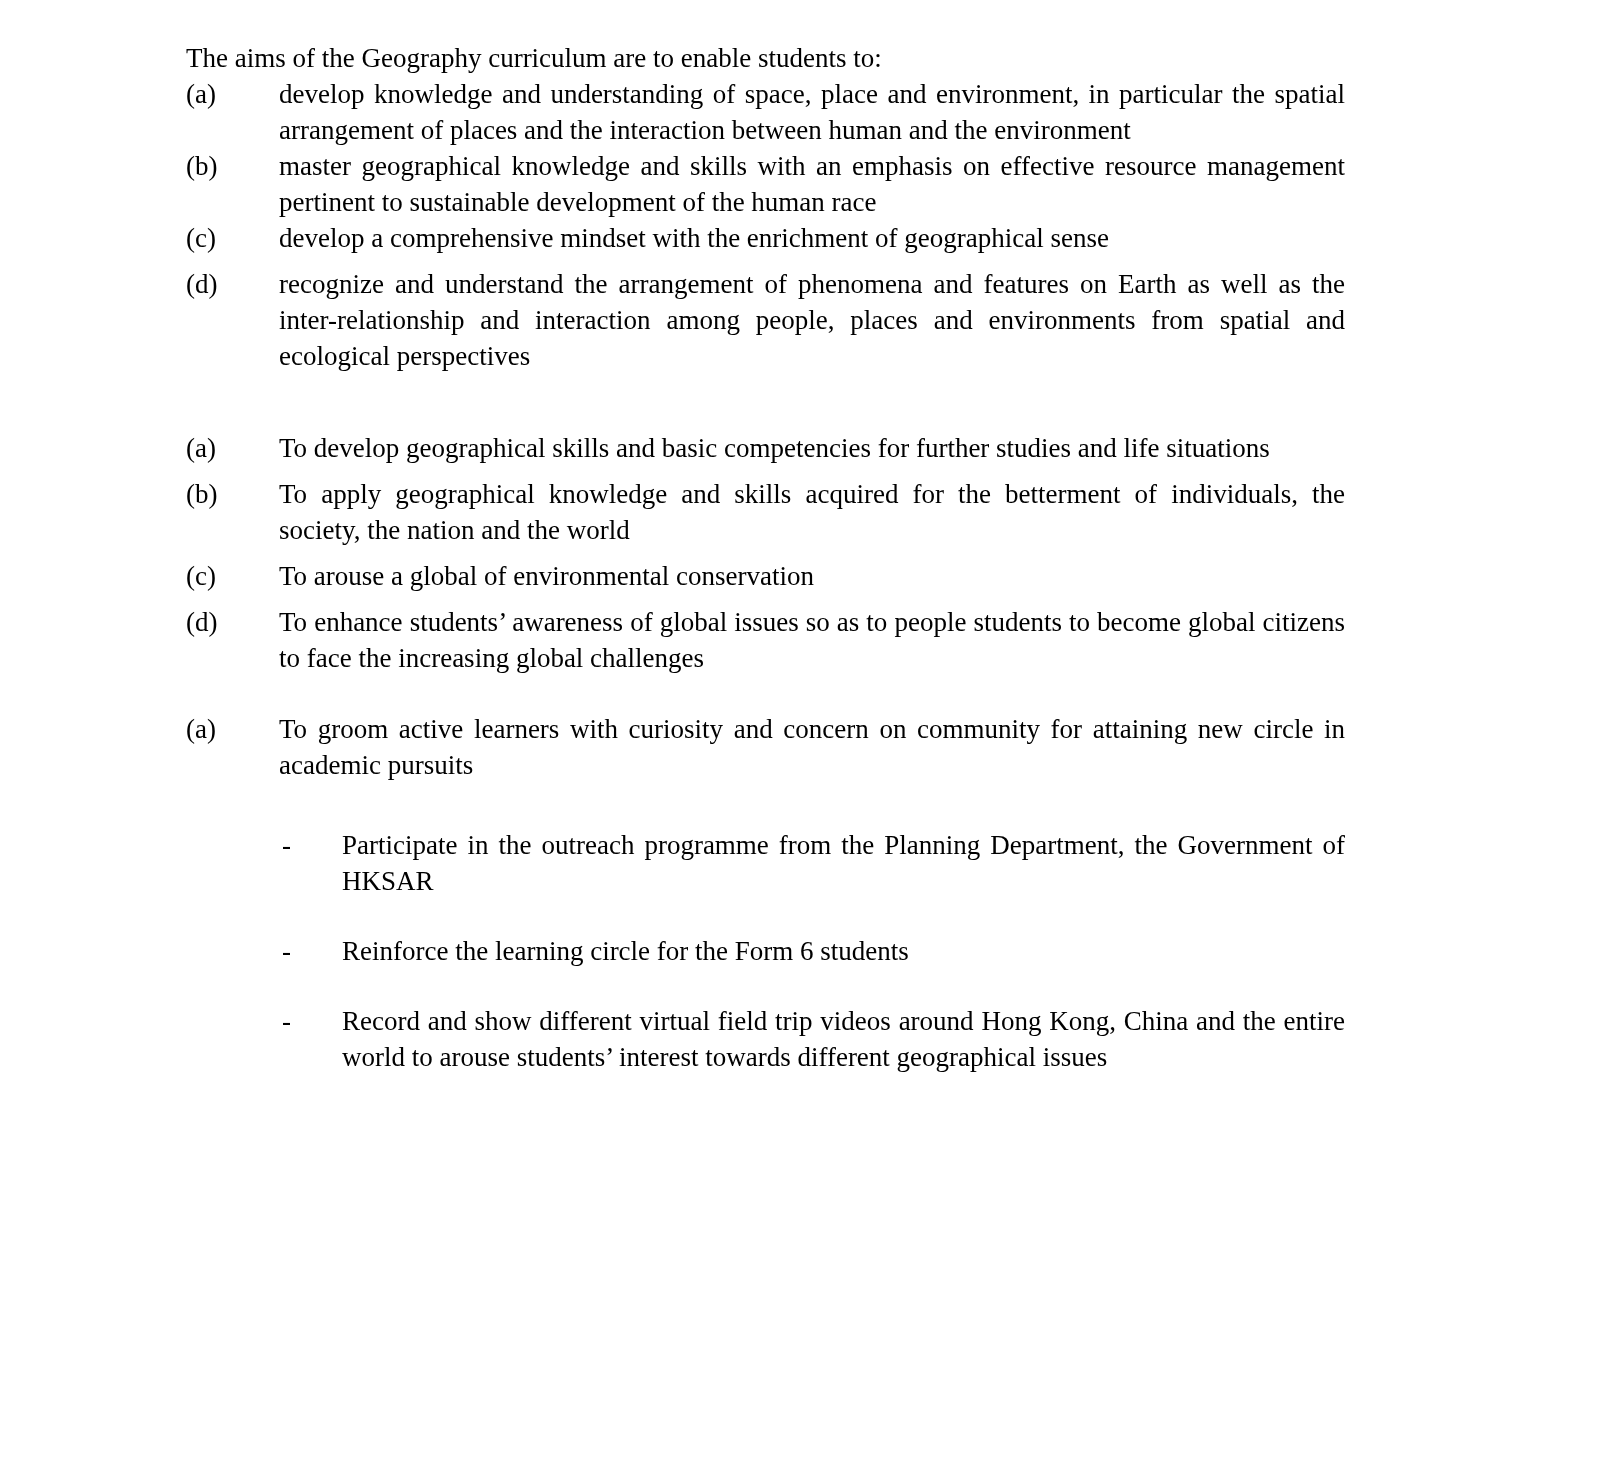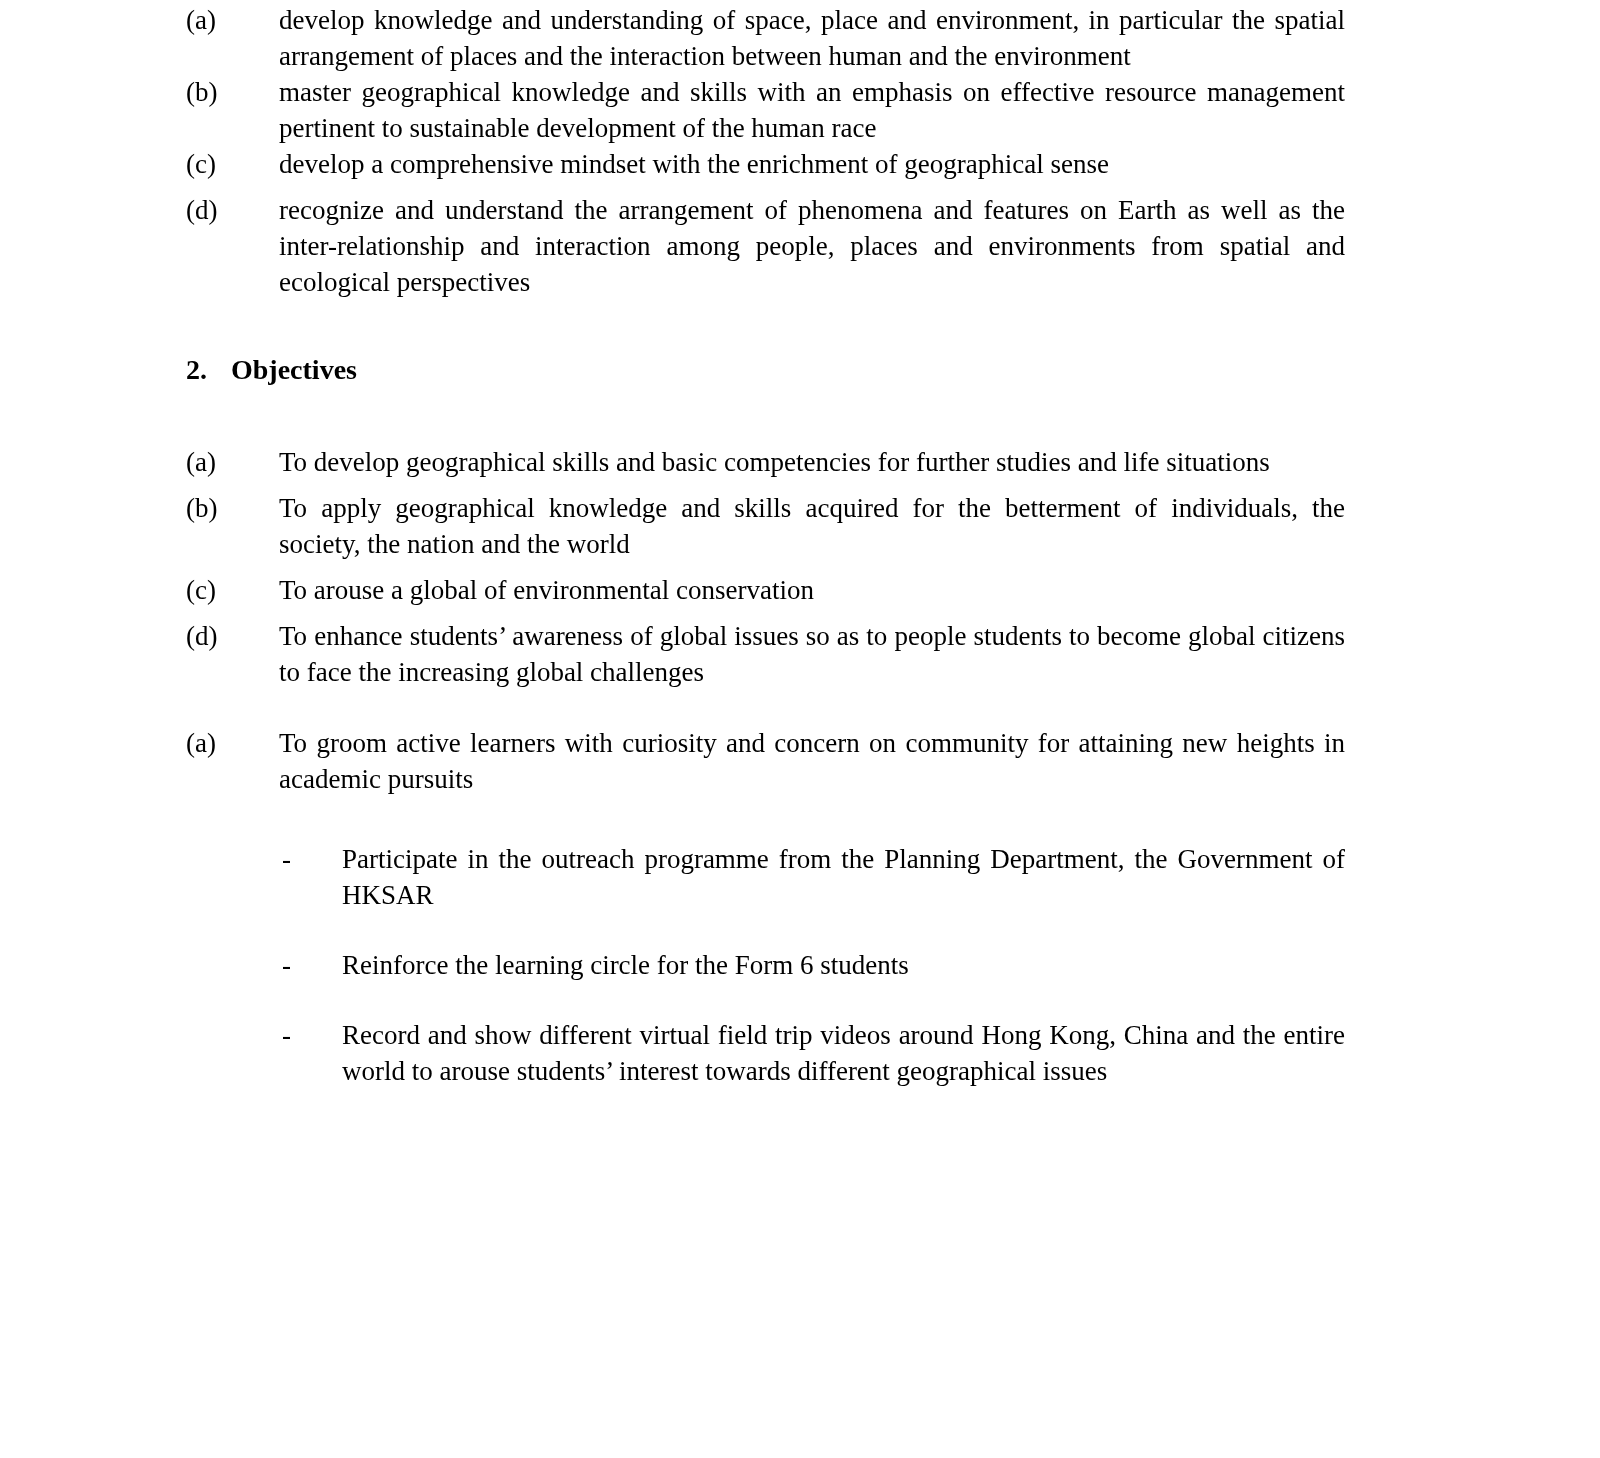--- a/index.html
+++ b/index.html
@@ -57,43 +57,41 @@
   .bullet-1     { margin-top: 44px; }
   .bullet-n     { margin-top: 34px; }
 </style>
 </head>
 <body>
 
 <div class="page">
 
 
   <div>
+    <p class="intro intro-aims">The aims of the Geography curriculum are to enable students to:</p>
 
     <div class="item">
       <span class="label">(a)</span>
       <div class="text">develop knowledge and understanding of space, place and environment, in particular the spatial arrangement of places and the interaction between human and the environment</div>
     </div>
     <div class="item">
       <span class="label">(b)</span>
       <div class="text">master geographical knowledge and skills with an emphasis on effective resource management pertinent to sustainable development of the human race</div>
     </div>
     <div class="item">
       <span class="label">(c)</span>
       <div class="text">develop a comprehensive mindset with the enrichment of geographical sense</div>
     </div>
     <div class="item aims-d">
       <span class="label">(d)</span>
       <div class="text">recognize and understand the arrangement of phenomena and features on Earth as well as the inter-relationship and interaction among people, places and environments from spatial and ecological perspectives</div>
     </div>
   </div>
 
   <div>
-    <div class="heading h-objectives">
-      <span class="hnum">2.</span><span>Objectives</span>
-    </div>
 
     <div class="item obj-first">
       <span class="label">(a)</span>
       <div class="text">To develop geographical skills and basic competencies for further studies and life situations</div>
     </div>
     <div class="item obj-next">
       <span class="label">(b)</span>
       <div class="text">To apply geographical knowledge and skills acquired for the betterment of individuals, the society, the nation and the world</div>
     </div>
     <div class="item obj-next">
@@ -103,21 +101,21 @@
     <div class="item obj-next">
       <span class="label">(d)</span>
       <div class="text">To enhance students’ awareness of global issues so as to people students to become global citizens to face the increasing global challenges</div>
     </div>
   </div>
 
   <div>
 
     <div class="item impl-first">
       <span class="label">(a)</span>
-      <div class="text">To groom active learners with curiosity and concern on community for attaining new heights in academic pursuits</div>
+      <div class="text">To groom active learners with curiosity and concern on community for attaining new circle in academic pursuits</div>
     </div>
 
     <div class="bullets">
       <div class="bullet bullet-1">
         <span class="dash">-</span>
         <div class="text">Participate in the outreach programme from the Planning Department, the Government of HKSAR</div>
       </div>
       <div class="bullet bullet-n">
         <span class="dash">-</span>
         <div class="text">Reinforce the learning circle for the Form 6 students</div>

